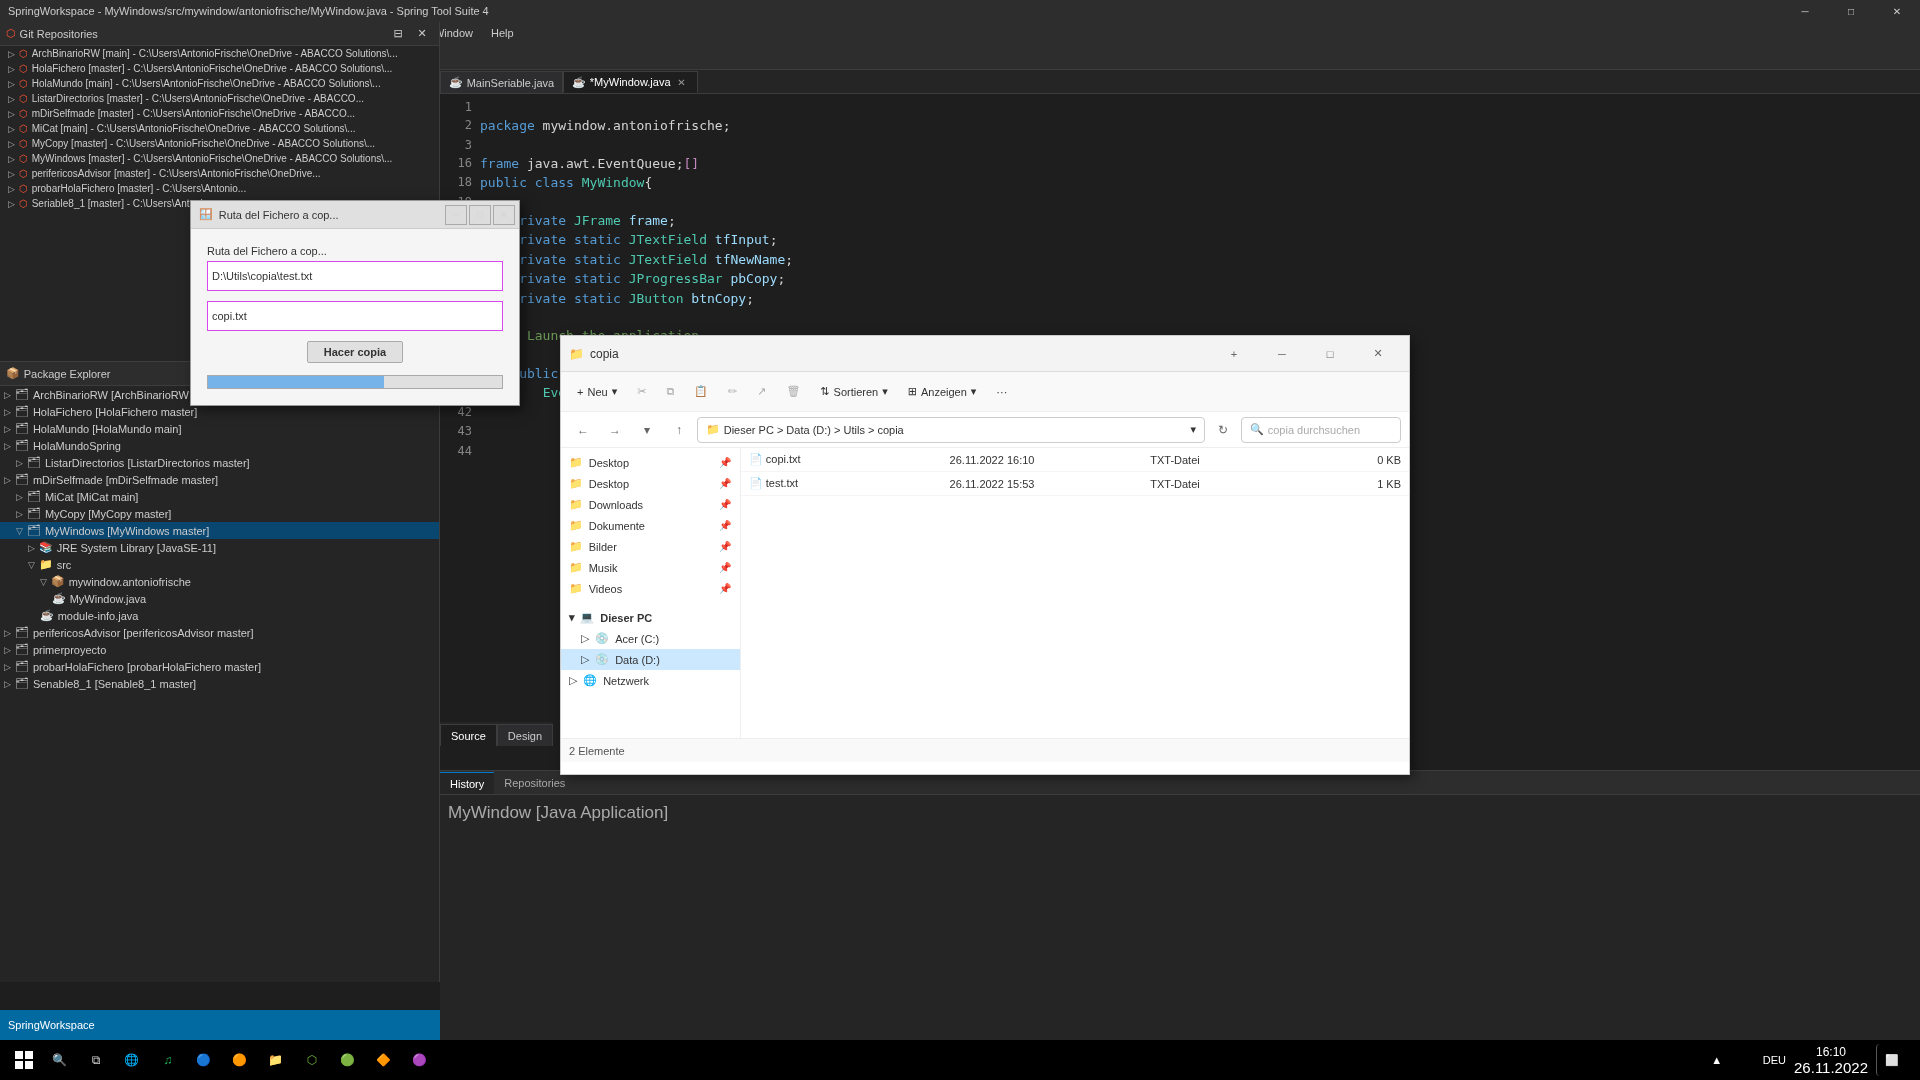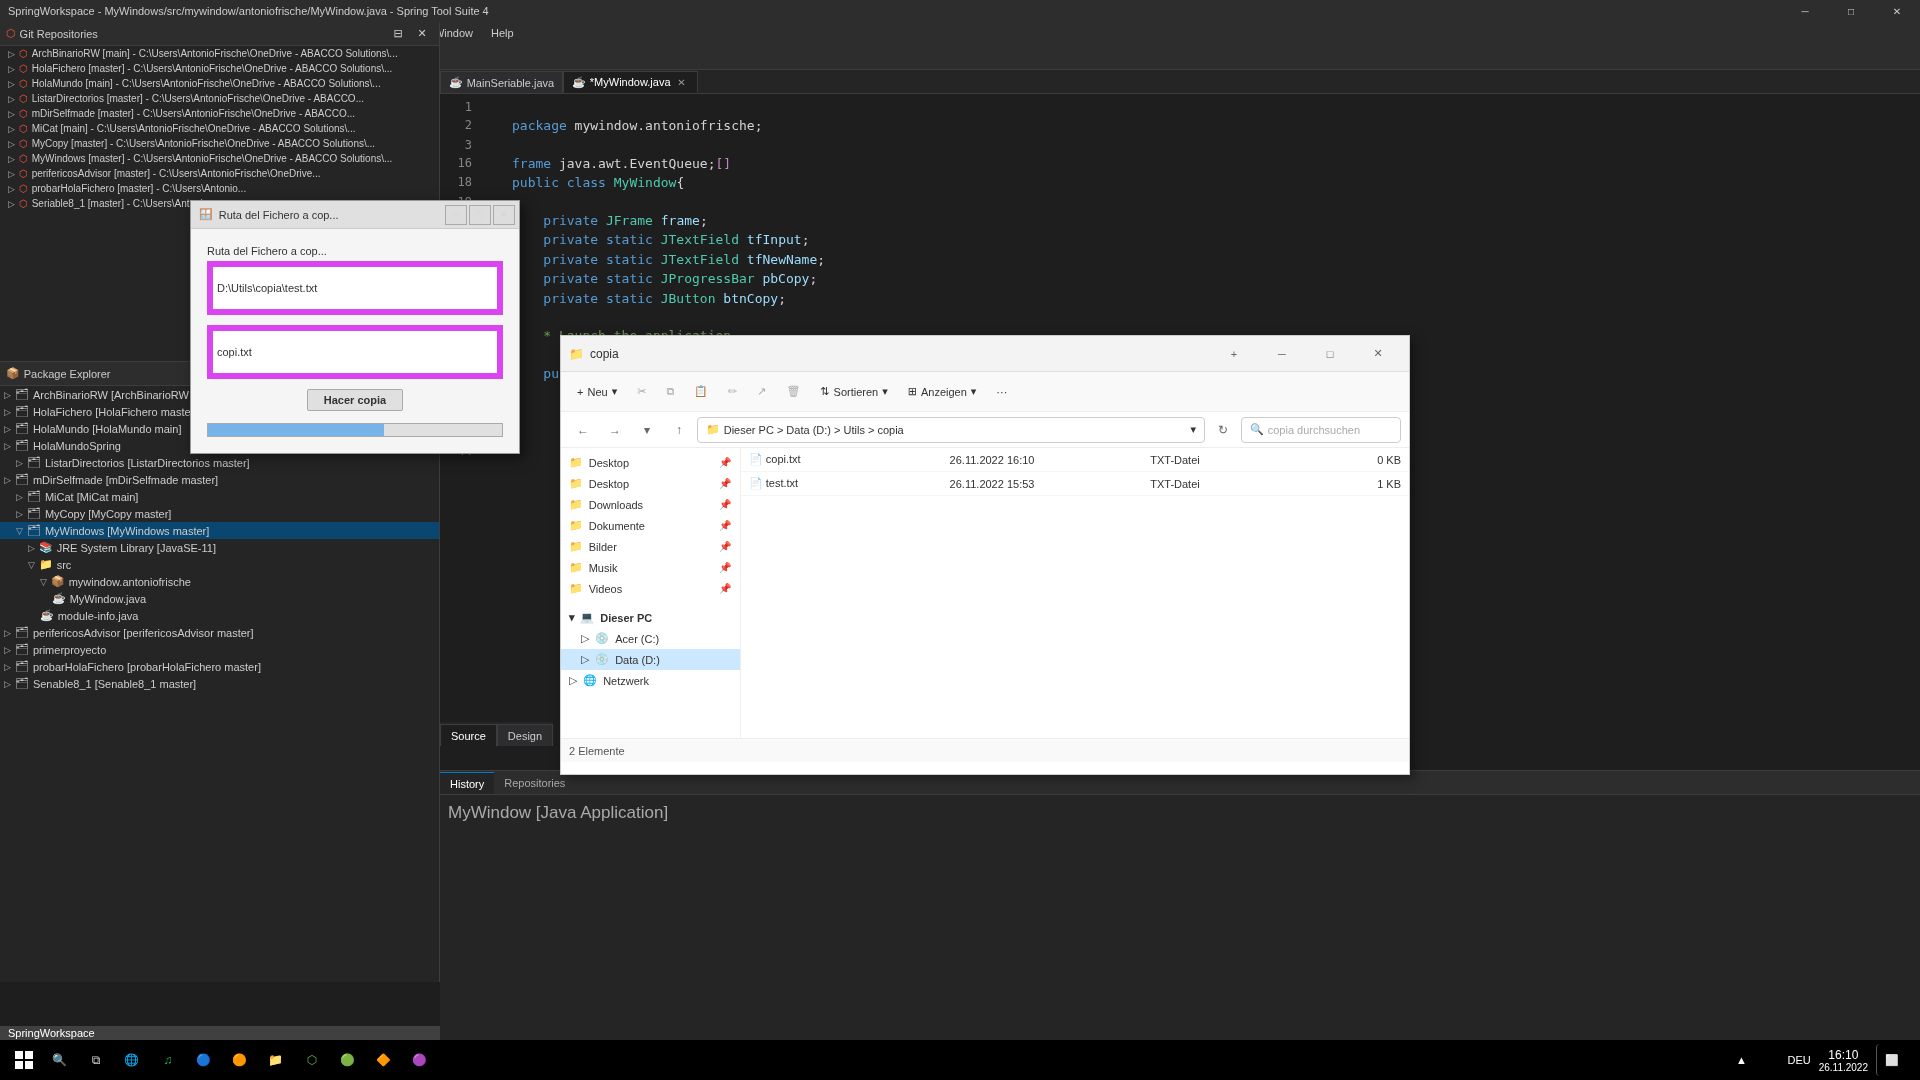--- a/index.html
+++ b/index.html
@@ -48,43 +48,43 @@
     .pkg-indent-1 { padding-left: 16px; }
     .pkg-indent-2 { padding-left: 28px; }
     .pkg-indent-3 { padding-left: 40px; }
     .pkg-indent-4 { padding-left: 52px; }
 
     
     .editor-area { position: absolute; top: 94px; left: 440px; right: 0; bottom: 310px; background: #1e1e1e; overflow: hidden; }
     .code-content { font-family: 'Consolas', monospace; font-size: 13px; padding: 4px 0; line-height: 1.5; }
     .line { display: flex; }
     .line-num { width: 40px; text-align: right; color: #858585; padding-right: 8px; user-select: none; font-size: 12px; }
-    .line-code { flex: 1; color: #d4d4d4; margin-left: 32px; }
+    .line-code { flex: 1; color: #d4d4d4; }
     .kw { color: #569cd6; }
     .type { color: #4ec9b0; }
     .comment { color: #6a9955; }
     .var { color: #9cdcfe; }
     .fn { color: #dcdcaa; }
 
     
     .bottom-panel { position: absolute; bottom: 40px; left: 440px; right: 0; height: 270px; background: #252526; border-top: 1px solid #3d3d3d; }
 
     
-    .status-bar { position: absolute; bottom: 40px; left: 0; width: 440px; height: 14px; background: #404040; display: flex; align-items: center; padding: 0 8px; font-size: 11px; color: #fff; }
+    .status-bar { position: absolute; bottom: 40px; left: 0; width: 440px; height: 30px; background: #0369a1; display: flex; align-items: center; padding: 0 8px; font-size: 11px; color: #fff; }
 
     
     .dialog-overlay { position: absolute; top: 0; left: 0; width: 1920px; height: 1040px; z-index: 500; pointer-events: none; }
     .dialog { position: absolute; top: 200px; left: 190px; width: 330px; background: #f0f0f0; border: 1px solid #999; box-shadow: 4px 4px 12px rgba(0,0,0,0.5); pointer-events: all; }
     .dialog-titlebar { height: 28px; background: #e0e0e0; display: flex; align-items: center; justify-content: space-between; padding: 0 4px 0 8px; border-bottom: 1px solid #ccc; }
     .dialog-title { font-size: 11px; color: #333; display: flex; align-items: center; gap: 6px; }
     .dialog-controls { display: flex; gap: 2px; }
     .dialog-ctrl-btn { width: 22px; height: 20px; display: flex; align-items: center; justify-content: center; cursor: pointer; border: 1px solid #aaa; background: #ddd; font-size: 10px; }
     .dialog-body { padding: 16px; background: #f5f5f5; }
     .dialog-label { font-size: 11px; color: #333; margin-bottom: 4px; }
-    .dialog-input { width: 100%; padding: 15px 4px; border: 6px solid #d946ef; background: #fff; font-size: 11px; color: #333; margin-bottom: 10px; outline: none; }
+    .dialog-input { width: 100%; padding: 8px 4px; border: 1px solid #d946ef; background: #fff; font-size: 11px; color: #333; margin-bottom: 10px; outline: none; }
     .dialog-btn { padding: 4px 16px; background: #ddd; border: 1px solid #aaa; font-size: 11px; color: #333; cursor: pointer; border-radius: 2px; }
     .dialog-btn.primary { background: #e0e0e0; font-weight: bold; }
     .progress-bar { width: 100%; height: 14px; background: #e0e0e0; border: 1px solid #aaa; margin-top: 12px; }
     .progress-fill { height: 100%; background: #76b3e8; width: 60%; }
 
     
     .file-explorer { position: absolute; top: 335px; left: 560px; width: 850px; height: 440px; background: #fff; border: 1px solid #ccc; box-shadow: 4px 4px 12px rgba(0,0,0,0.4); z-index: 400; color: #000; font-size: 12px; }
     .fe-titlebar { height: 36px; background: #f3f3f3; border-bottom: 1px solid #ddd; display: flex; align-items: center; justify-content: space-between; padding: 0 8px; }
     .fe-title { font-size: 12px; color: #333; font-weight: 500; display: flex; align-items: center; gap: 6px; }
     .fe-controls { display: flex; gap: 2px; }
@@ -512,17 +512,17 @@
     <div class="taskbar-icon" style="color:#6db33f;">⬡</div>
     <div class="taskbar-icon">🟢</div>
     <div class="taskbar-icon">🔶</div>
     <div class="taskbar-icon">🟣</div>
   </div>
   <div class="taskbar-right">
     <div class="taskbar-icon">▲</div>
     <div style="font-size:11px;color:#fff;margin-left:22px;">DEU</div>
     <div class="taskbar-clock">
       <div style="color:#fff;font-size:12px;font-weight:500;">16:10</div>
-      <div style="color:#fff;font-size:10px;">26.11.2022</div>
+      <div style="color:#fff;font-size:15px;">26.11.2022</div>
     </div>
     <div class="taskbar-icon" style="border-left:1px solid #555;">⬜</div>
   </div>
 </div>
 
 </body></html>

